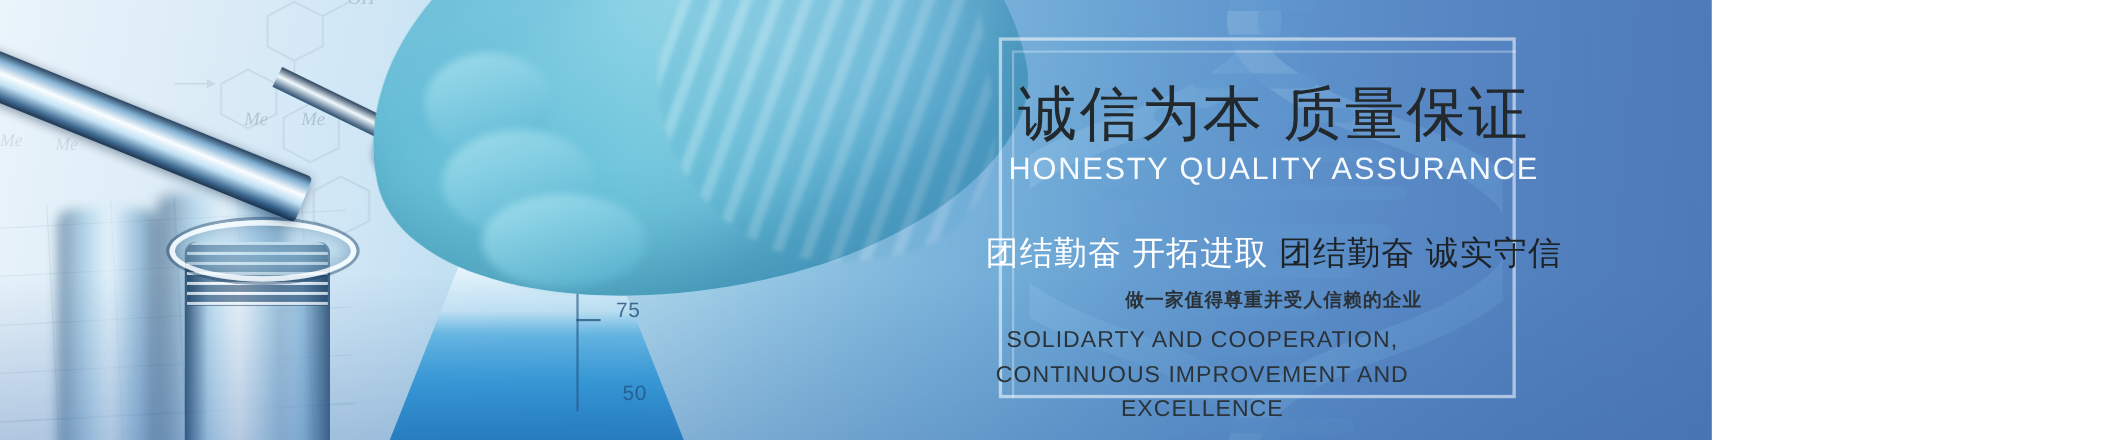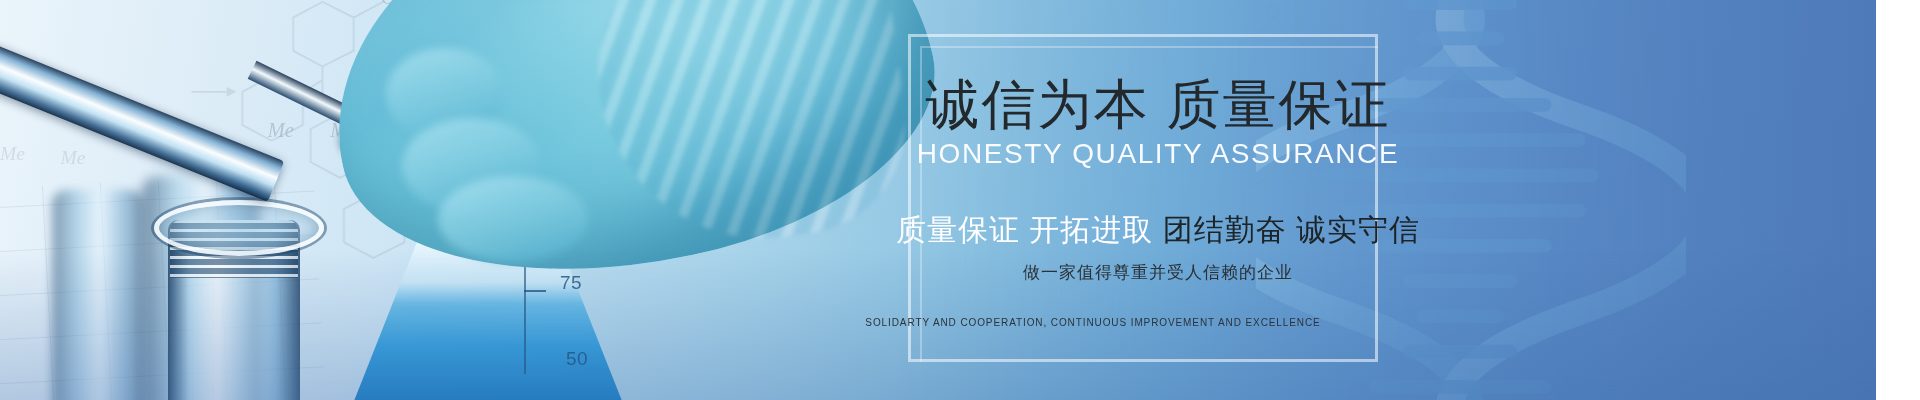--- a/index.html
+++ b/index.html
@@ -7,21 +7,21 @@
     margin: 0;
     padding: 0;
     background: #fff;
   }
   body {
     font-family: "Liberation Sans", "DejaVu Sans", sans-serif;
   }
 
   .banner {
     position: relative;
-    width: 1876px;
+    width: 1556px;
     height: 400px;
     overflow: hidden;
     
     background:
       linear-gradient(100deg,
         #eaf4fb 0%,
         #dcecf7 12%,
         #cfe6f5 22%,
         #b9dcef 32%,
         #a5d2e9 42%,
@@ -273,24 +273,25 @@
     white-space: nowrap;
   }
   .slogan .light { color: #ffffff; }
   .slogan .dark  { color: #1d2428; }
   .slogan-sub {
     margin-top: 10px;
     font-size: 17px;
     color: #2a3238;
     letter-spacing: 1px;
     white-space: nowrap;
+    font-weight: bold;
   }
   .en-tagline {
-    margin-top: 31px;
-    font-size: 10px;
+    margin-top: 9px;
+    font-size: 21px;
     line-height: 1.5;
     color: #2b333a;
     letter-spacing: .9px;
     max-width: 510px;
   }
 </style>
 </head>
 <body>
 
 <div class="banner">
@@ -388,21 +389,21 @@
   <div class="frame"></div>
   <div class="frame-inner"></div>
 
   <div class="copy">
 
     <div class="headline">诚信为本 质量保证</div>
 
     <div class="subhead">HONESTY QUALITY ASSURANCE</div>
 
     <div class="slogan">
-      <span class="light">质量保证 开拓进取</span>
+      <span class="light">团结勤奋 开拓进取</span>
       <span class="dark">团结勤奋 诚实守信</span>
     </div>
 
     <div class="slogan-sub">做一家值得尊重并受人信赖的企业</div>
 
     <div class="en-tagline">SOLIDARTY AND COOPERATION, CONTINUOUS  IMPROVEMENT AND EXCELLENCE</div>
 
   </div>
 
 </div>

